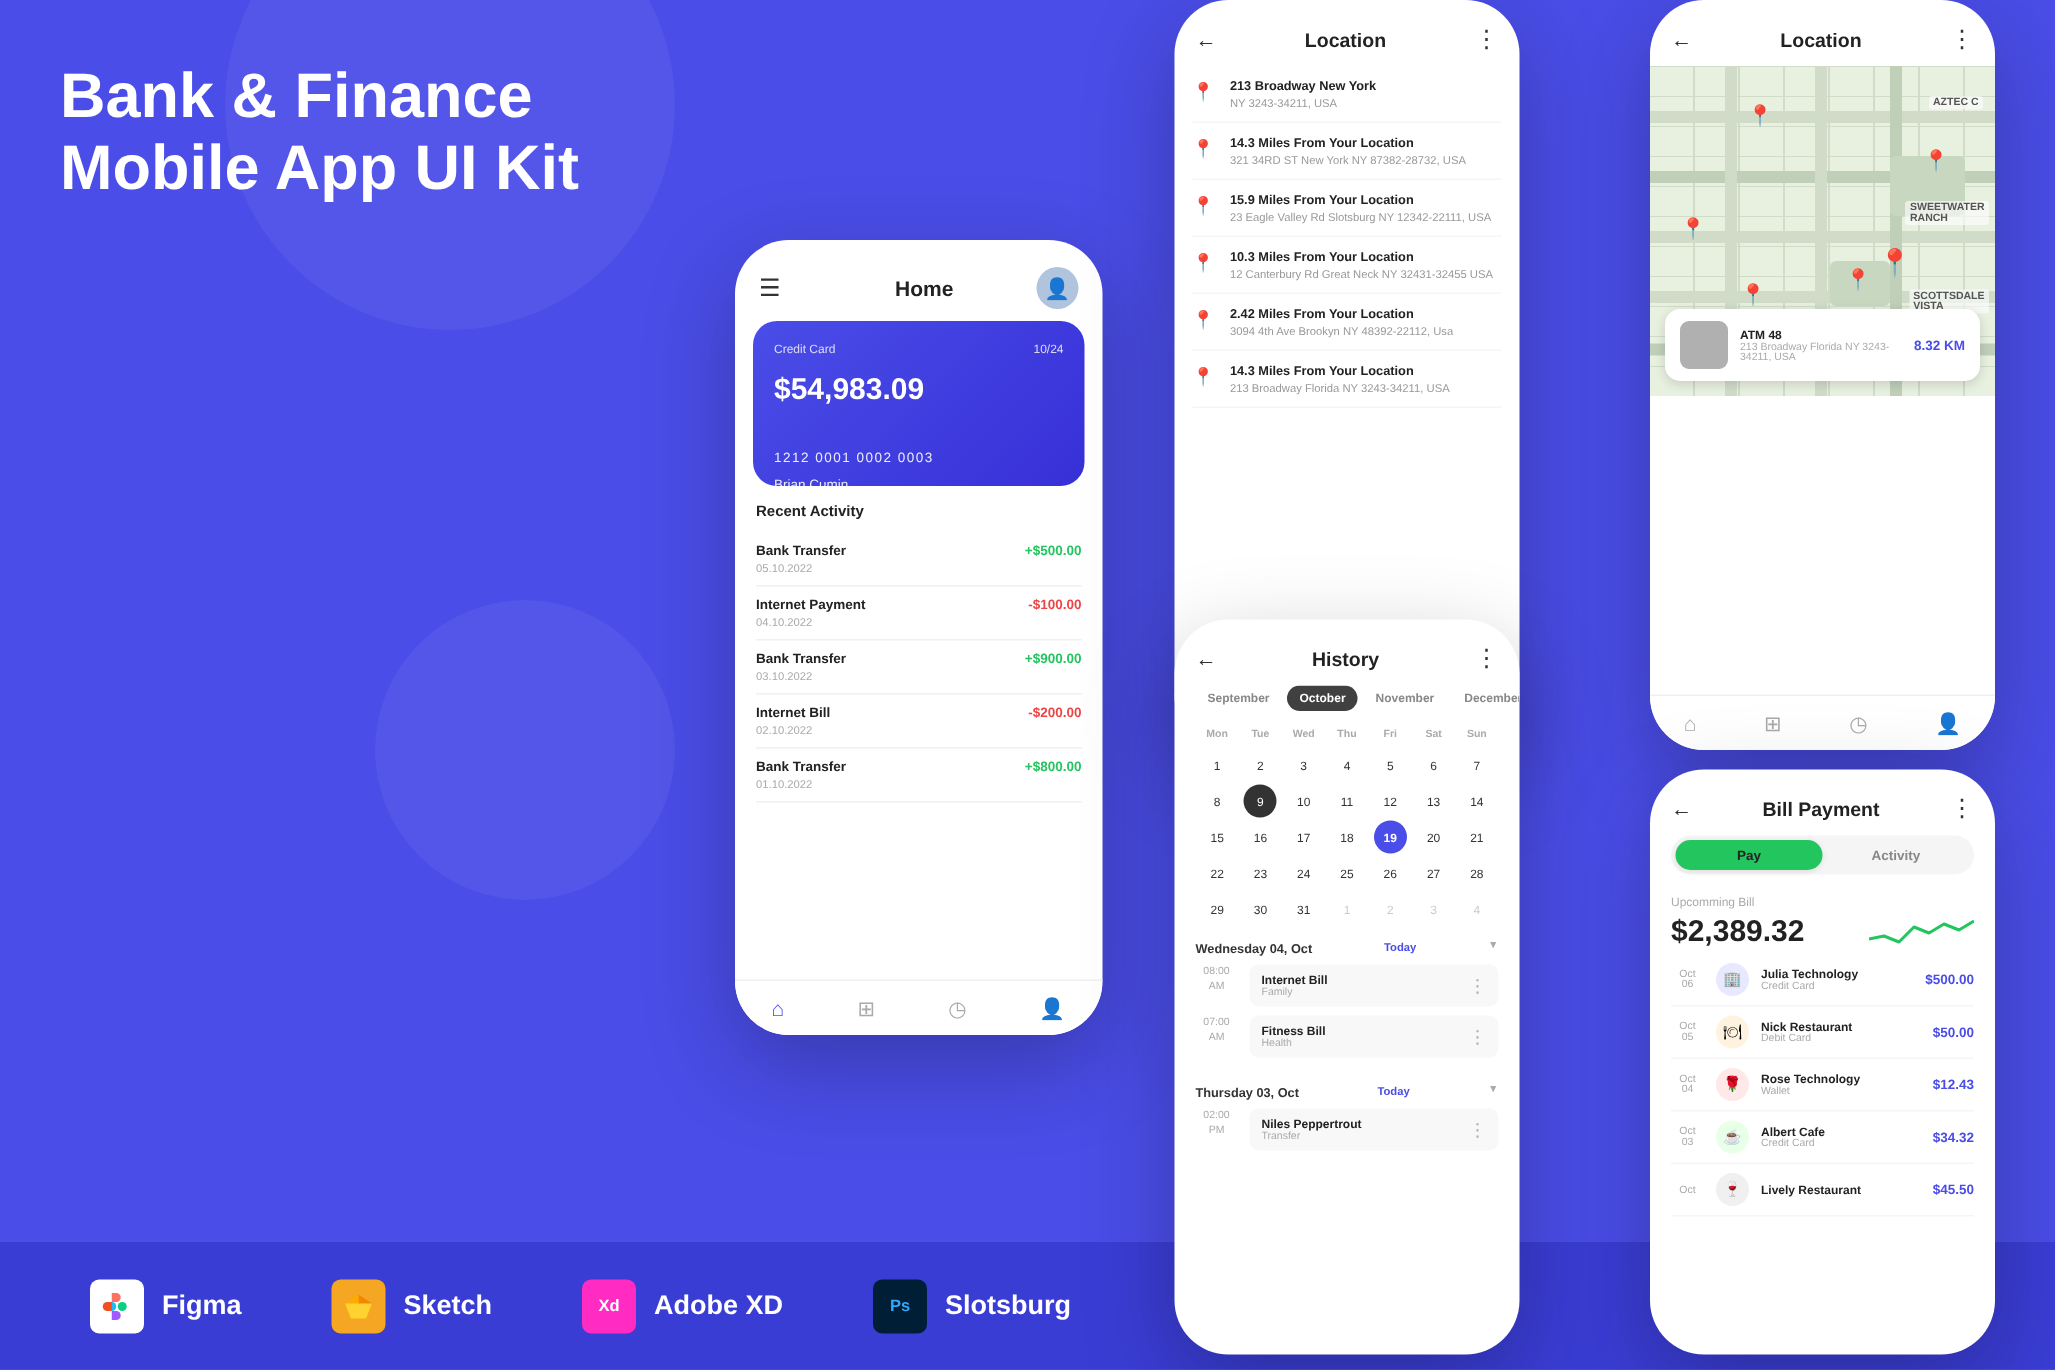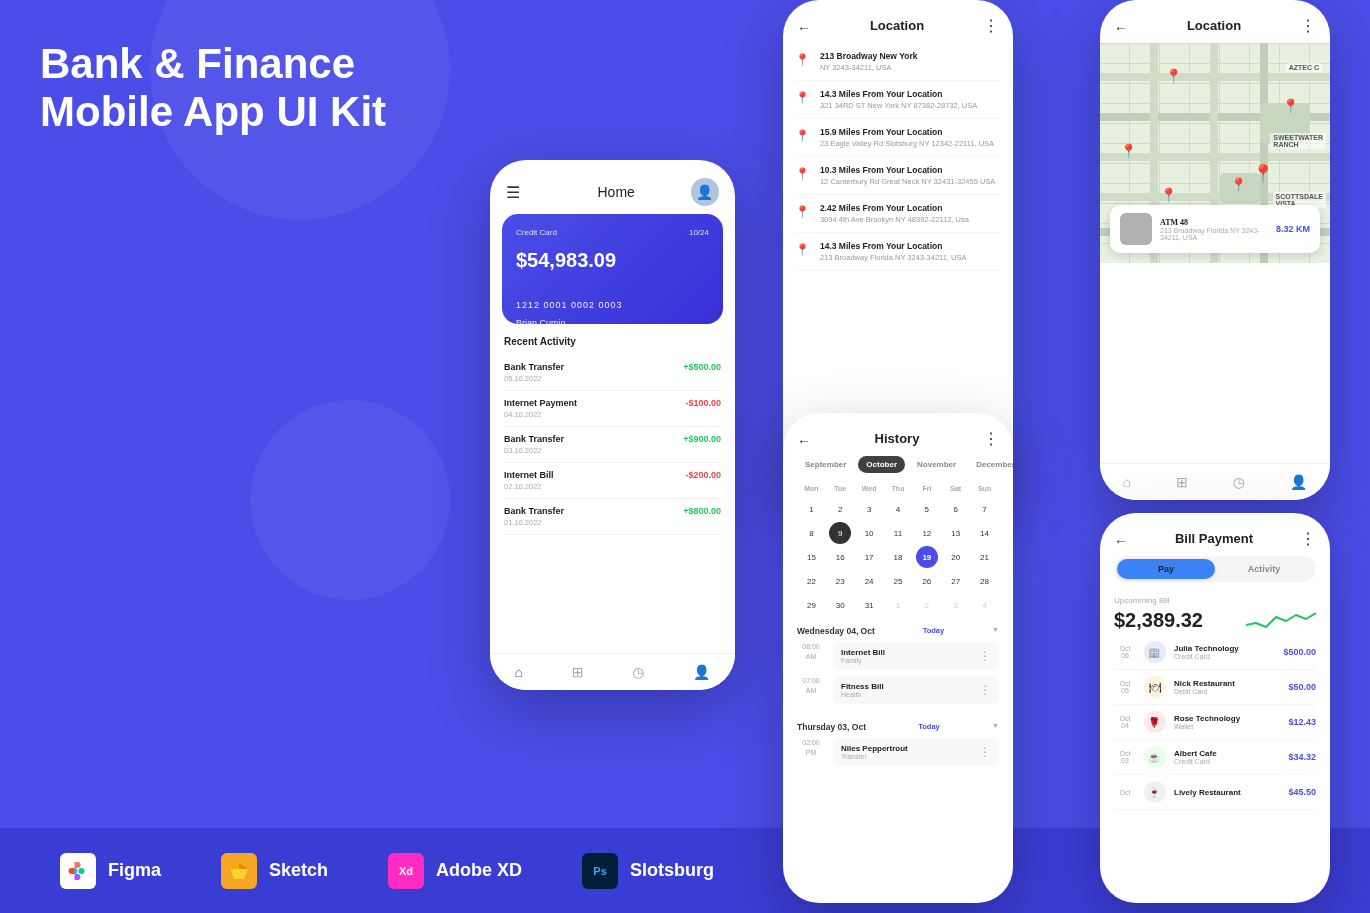--- a/index.html
+++ b/index.html
@@ -75,21 +75,21 @@
       width: 245px;
       height: 530px;
     }
     .phone-home-header {
       display: flex;
       justify-content: space-between;
       align-items: center;
       padding: 18px 16px 8px;
     }
     .hamburger { font-size: 16px; color: #333; cursor: pointer; }
-    .home-title { font-size: 14px; font-weight: 400; color: #222; margin-left: 21px; }
+    .home-title { font-size: 14px; font-weight: 700; color: #222; margin-left: 21px; }
     .avatar-circle {
       width: 28px; height: 28px;
       border-radius: 50%;
       background: #b0c4de;
       overflow: hidden;
       display: flex; align-items: center; justify-content: center;
       font-size: 14px;
     }
 
     .credit-card {
@@ -228,21 +228,21 @@
       align-items: center;
       box-shadow: 0 2px 8px rgba(0,0,0,0.15);
     }
     .atm-thumb {
       width: 32px; height: 32px;
       background: #b0b0b0;
       border-radius: 6px;
       flex-shrink: 0;
     }
     .atm-info { flex: 1; }
-    .atm-name { font-size: 8px; font-weight: 700; color: #222; font-family: Liberation Serif, serif; }
+    .atm-name { font-size: 8px; font-weight: 700; color: #222; }
     .atm-addr { font-size: 7px; color: #aaa; }
     .atm-dist { font-size: 9px; font-weight: 700; color: #4a4de7; }
 
     
     .phone-history {
       left: 783px;
       top: 413px;
       width: 230px;
       height: 490px;
     }
@@ -348,21 +348,21 @@
       flex: 1;
       text-align: center;
       padding: 5px 0;
       border-radius: 16px;
       font-size: 9px;
       font-weight: 600;
       color: #888;
       cursor: pointer;
     }
     .bill-tab.active {
-      background: #3b82f6;
+      background: #22c55e;
       color: #222;
       box-shadow: 0 1px 4px rgba(0,0,0,0.1);
     }
     .bill-upcoming { padding: 4px 14px 0; }
     .bill-upcoming-label { font-size: 8px; color: #aaa; }
     .bill-amount-row {
       display: flex;
       align-items: center;
       justify-content: space-between;
     }

